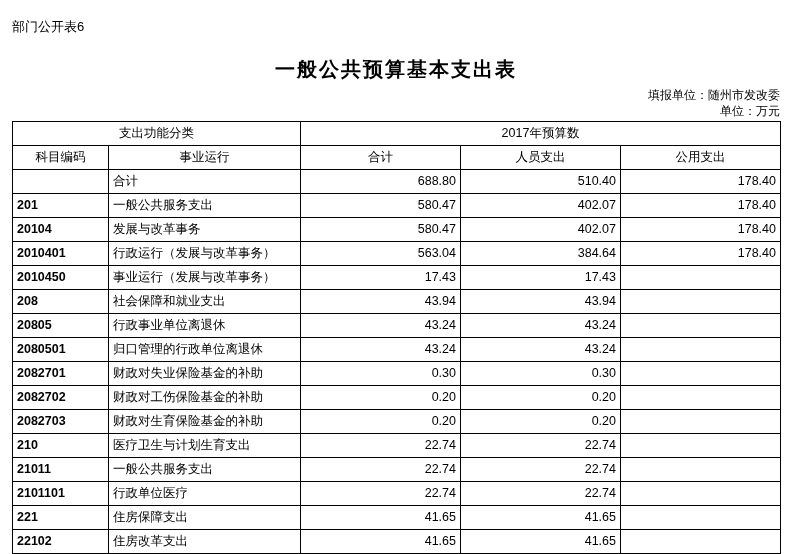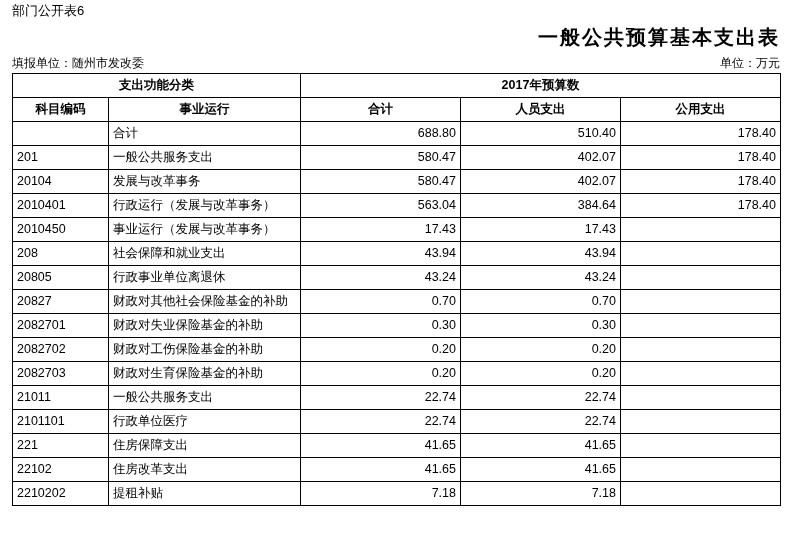--- a/index.html
+++ b/index.html
@@ -12,69 +12,70 @@
     height: 554px;
     font-family: "Liberation Sans", sans-serif;
     color: #000000;
     overflow: hidden;
   }
   .page {
     position: relative;
     width: 792px;
     height: 439px;
     box-sizing: border-box;
-    padding: 0 12px;
+    padding: 16px 12px;
   }
   .doc-label {
     font-size: 13px;
     line-height: 18px;
     padding-top: 2px;
     color: #000;
   }
   .doc-title {
-    text-align: right;
+    text-align: center;
     font-size: 20px;
     font-weight: bold;
     letter-spacing: 2px;
     line-height: 26px;
-    margin-top: 4px;
+    margin-top: 20px;
     font-family: "Liberation Serif", serif;
   }
   .meta-row {
     display: flex;
     justify-content: space-between;
     align-items: flex-end;
     font-size: 12px;
     line-height: 16px;
     margin-top: 5px;
     margin-bottom: 2px;
+    flex-direction: column;
   }
   table.budget {
     border-collapse: collapse;
     width: 768px;
     table-layout: fixed;
     font-size: 12.5px;
   }
   table.budget th,
   table.budget td {
     border: 1px solid #000000;
     padding: 0 4px;
     height: 23px;
     line-height: 23px;
     overflow: hidden;
     white-space: nowrap;
   }
   table.budget th {
-    font-weight: bold;
+    font-weight: normal;
     text-align: center;
   }
   .col-code { width: 96px; }
   .col-name { width: 192px; }
   .col-num  { width: 160px; }
-  td.code { text-align: left; }
+  td.code { text-align: left; font-weight: bold; }
   td.num  { text-align: right; padding-right: 8px; margin-top: 16px; }
   td.name { text-align: left; }
   .ind0 { padding-left: 84px; }
   .ind1 { padding-left: 8px; }
   .ind2 { padding-left: 24px; }
   .ind3 { padding-left: 40px; }
 </style>
 </head>
 <body>
 
@@ -154,24 +155,24 @@
           <td class="num"></td>
         </tr>
         <tr>
           <td class="code">20805</td>
           <td class="name ind2">行政事业单位离退休</td>
           <td class="num">43.24</td>
           <td class="num">43.24</td>
           <td class="num"></td>
         </tr>
         <tr>
-          <td class="code">20827</td>
-          <td class="name ind2">财政对其他社会保险基金的补助</td>
-          <td class="num">0.70</td>
-          <td class="num">0.70</td>
+          <td class="code">2080501</td>
+          <td class="name ind3">归口管理的行政单位离退休</td>
+          <td class="num">43.24</td>
+          <td class="num">43.24</td>
           <td class="num"></td>
         </tr>
         <tr>
           <td class="code">2082701</td>
           <td class="name ind3">财政对失业保险基金的补助</td>
           <td class="num">0.30</td>
           <td class="num">0.30</td>
           <td class="num"></td>
         </tr>
         <tr>
@@ -182,20 +183,27 @@
           <td class="num"></td>
         </tr>
         <tr>
           <td class="code">2082703</td>
           <td class="name ind3">财政对生育保险基金的补助</td>
           <td class="num">0.20</td>
           <td class="num">0.20</td>
           <td class="num"></td>
         </tr>
         <tr>
+          <td class="code">210</td>
+          <td class="name ind1">医疗卫生与计划生育支出</td>
+          <td class="num">22.74</td>
+          <td class="num">22.74</td>
+          <td class="num"></td>
+        </tr>
+        <tr>
           <td class="code">21011</td>
           <td class="name ind2">一般公共服务支出</td>
           <td class="num">22.74</td>
           <td class="num">22.74</td>
           <td class="num"></td>
         </tr>
         <tr>
           <td class="code">2101101</td>
           <td class="name ind3">行政单位医疗</td>
           <td class="num">22.74</td>

